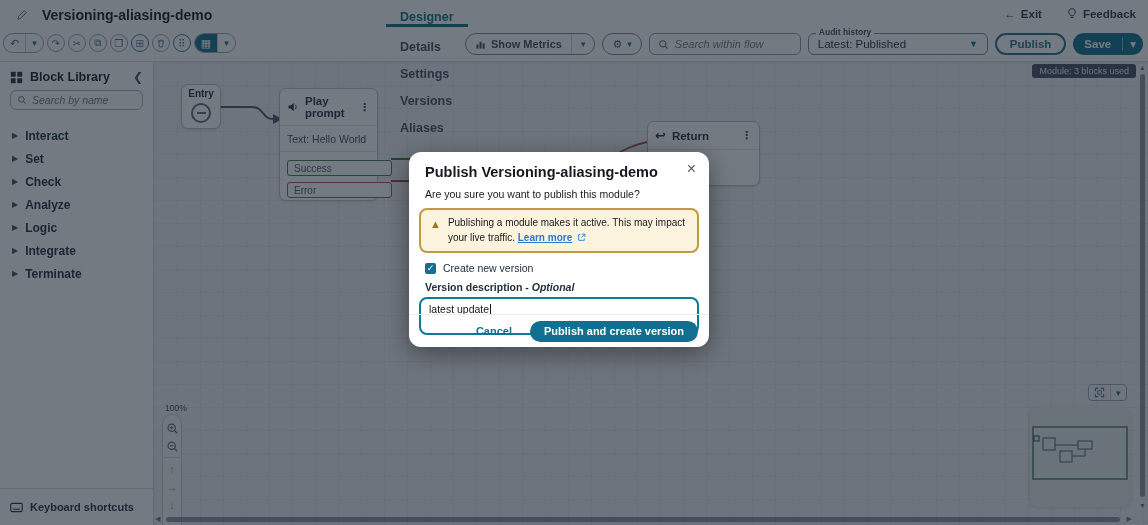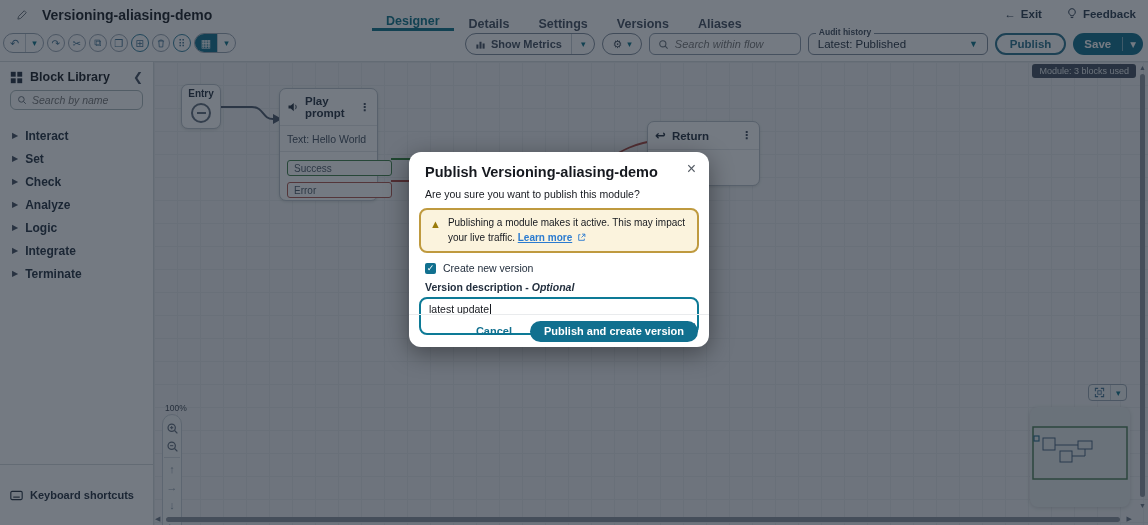--- a/index.html
+++ b/index.html
@@ -6,21 +6,21 @@
   html,body { width:1148px; height:525px; overflow:hidden; }
   body { font-family:"Liberation Sans","DejaVu Sans",sans-serif; font-size:11px; color:#232f3e; }
   #app { position:relative; width:1148px; height:525px; background:#fff; overflow:hidden; }
 
   
   .topbar { position:absolute; left:0; top:0; width:100%; height:62px; background:#fff; border-bottom:1px solid #d5d9dd; z-index:10; }
   .titlerow { position:absolute; left:0; top:0; width:100%; height:31px; }
   .apptitle { position:absolute; left:16px; top:7px; display:flex; align-items:center; gap:14px; }
   .apptitle .pencil { color:#687078; width:12px; height:12px; }
   .apptitle b { font-size:14px; color:#16191f; }
-  .tabs { position:absolute; left:372px; top:5px; display:flex; align-items:flex-end; height:26px; }
+  .tabs { position:absolute; left:386px; top:5px; display:flex; align-items:flex-start; height:26px;flex-direction:column; }
   .tab { padding:5px 14px 0 14px; font-size:12.5px; font-weight:bold; color:#414d5c; cursor:pointer; position:relative; }
   .tab.active { color:#0b7287; border-bottom:3px solid #0b7287; }
   .tabsep { width:1px; background:#d5dbdb; margin:4px 0; }
   .topright { position:absolute; right:12px; top:7px; display:flex; align-items:center; gap:24px; font-weight:bold; font-size:11.5px; color:#2a3b4d; }
   .topright .lnk { display:flex; align-items:center; gap:5px; cursor:pointer; }
   .topright svg, .topright .arrow { color:#2a3b4d; }
 
   
   .toolrow { position:absolute; left:0; top:33px; width:100%; height:28px; display:flex; align-items:center; }
   .iconcluster { position:absolute; left:3px; top:0; display:flex; align-items:center; gap:3px; }
@@ -48,21 +48,21 @@
   
   .sidebar { position:absolute; left:0; top:62px; width:154px; bottom:0; background:#fff; border-right:1px solid #d5d9dd; z-index:5; }
   .sbhead { display:flex; align-items:center; gap:7px; padding:8px 10px 6px 10px; }
   .sbhead .ttl { font-size:12.5px; font-weight:bold; color:#16191f; flex:1; }
   .sbhead .collapse { color:#414d5c; font-size:12px; cursor:pointer; }
   .sbsearch { display:flex; align-items:center; gap:5px; margin:0 10px; height:20px; border:1px solid #aab7b8; border-radius:6px; padding:0 6px; color:#687078; }
   .sbsearch input { border:none; outline:none; width:100%; font-style:italic; font-size:10.5px; color:#545b64; background:transparent; font-family:inherit; }
   .cats { margin-top:14px; }
   .cat { display:flex; align-items:center; gap:7px; padding:4.5px 12px; font-size:12px; font-weight:bold; color:#222f3e; cursor:pointer; }
   .cat .tri { font-size:8px; color:#414d5c; }
-  .kbd { position:absolute; left:0; bottom:0; width:100%; border-top:1px solid #d5d9dd; padding:24px 10px; display:flex; align-items:center; gap:7px; font-weight:bold; font-size:11px; color:#232f3e; background:#fff; cursor:pointer; }
+  .kbd { position:absolute; left:0; bottom:0; width:100%; border-top:1px solid #d5d9dd; padding:12px 10px; display:flex; align-items:center; gap:7px; font-weight:bold; font-size:11px; color:#232f3e; background:#fff; cursor:pointer; }
 
   
   .canvas { position:absolute; left:154px; top:62px; right:0; bottom:0; background:#eff1f2;
     background-image:linear-gradient(#e3e6e8 1px,transparent 1px),linear-gradient(90deg,#e3e6e8 1px,transparent 1px);
     background-size:23px 23px; overflow:hidden; }
   .connectors { position:absolute; left:0; top:0; width:994px; height:463px; pointer-events:none; }
   .node { position:absolute; background:#fff; border:1px solid #b9c0c7; border-radius:7px; box-shadow:0 1px 3px rgba(0,0,0,.12); }
   .node-entry { left:27px; top:22px; width:40px; height:45px; text-align:center; }
   .node-entry .t { font-size:10px; font-weight:bold; margin-top:3px; }
   .node-entry svg { margin-top:2px; }

